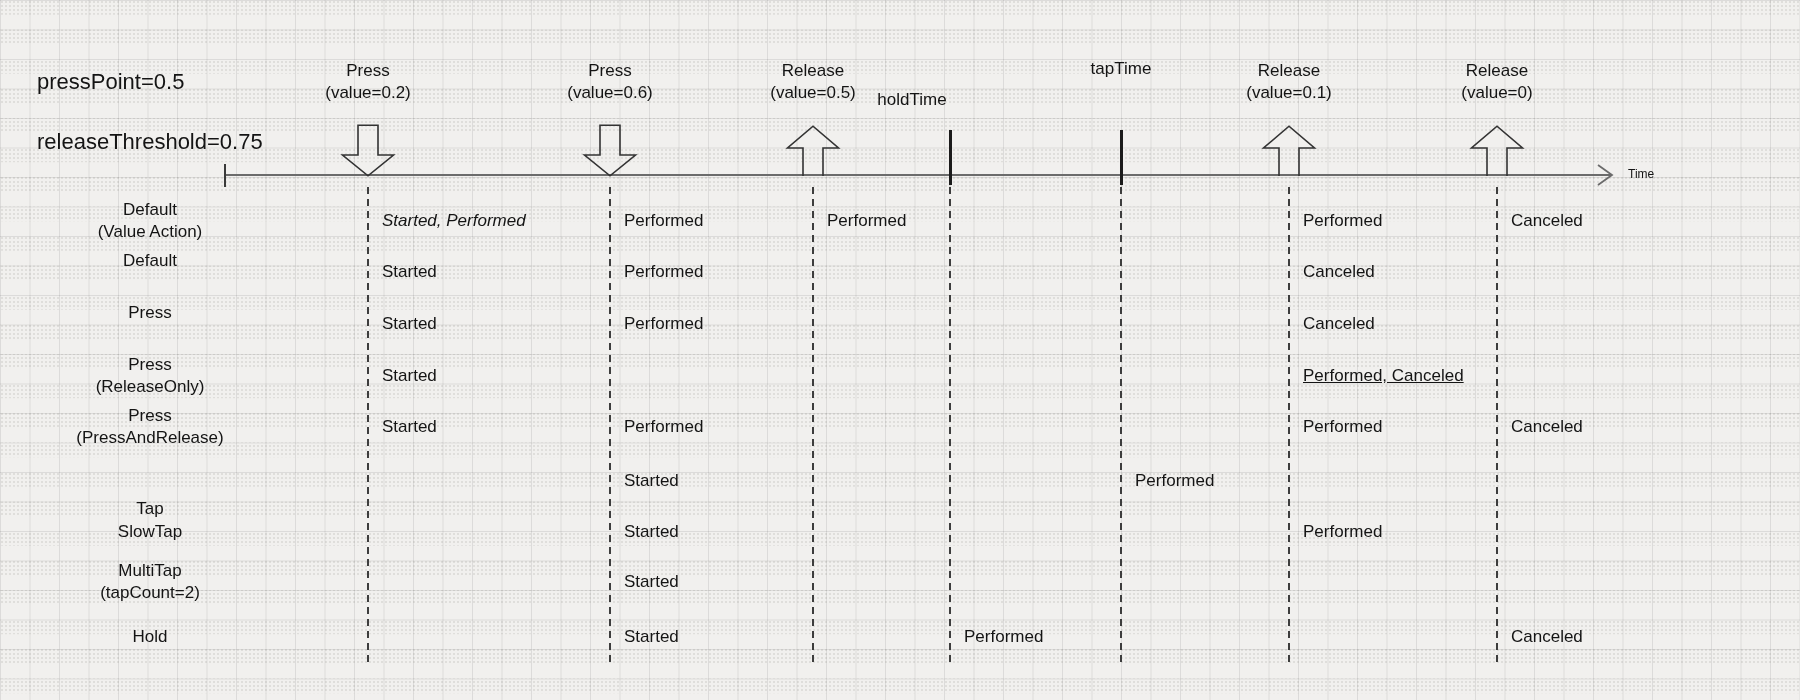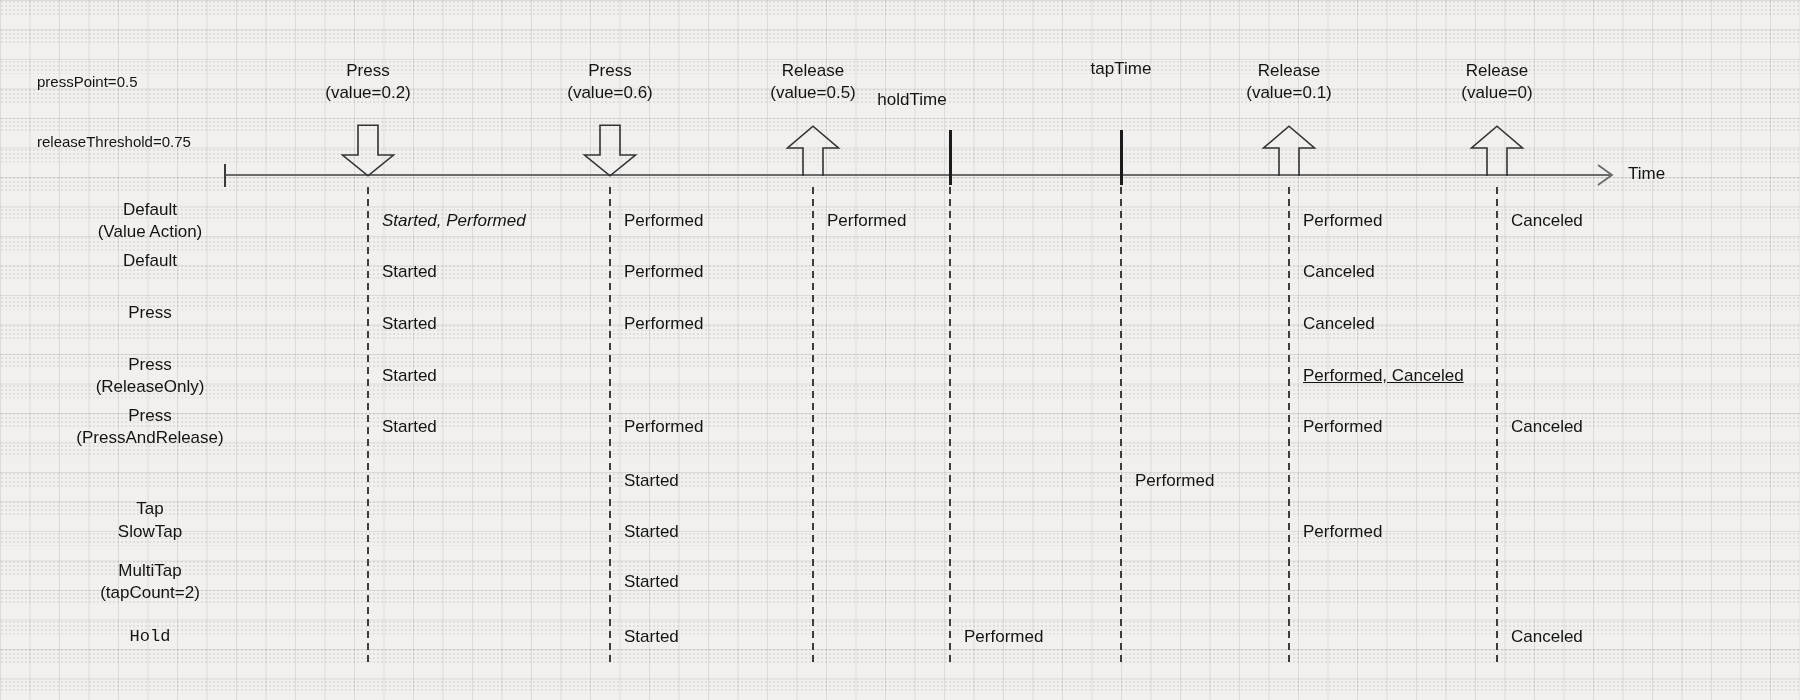--- a/index.html
+++ b/index.html
@@ -14,21 +14,21 @@
     background-image:
       linear-gradient(to right, rgba(0,0,0,0.085) 1px, transparent 1px),
       linear-gradient(to bottom, rgba(0,0,0,0.085) 1px, transparent 1px),
       repeating-linear-gradient(to bottom, rgba(241,240,238,0) 0 15px, #f1f0ee 15px 29.5px),
       radial-gradient(circle, #dfdedb 0.9px, transparent 1.1px);
     background-size: 29.5px 29.5px, 29.5px 29.5px, 29.5px 29.5px, 4px 4px;
   }
   .abs { position: absolute; }
   .params {
     left: 37px; top: 32px;
-    font-size: 15px; line-height: 20px;
+    font-size: 22px; line-height: 20px;
     white-space: pre;
   }
   .event-label {
     width: 220px;
     margin-left: -110px;
     text-align: center;
     font-size: 17px; line-height: 22px;
     white-space: nowrap;
   }
   .row-label {
@@ -41,21 +41,21 @@
     margin-top: -10px;
     white-space: nowrap;
   }
   .timeline-line { height: 2px; background: #6b6b6b; }
   .start-tick { width: 2px; background: #3a3a3a; }
   .time-tick { width: 3px; background: #1b1b1b; }
   .dash-line {
     width: 2px;
     background: repeating-linear-gradient(to bottom, #3d3d3d 0 7px, transparent 7px 12px);
   }
-  .time-label { font-size: 17px; line-height: 22px; }
+  .time-label { font-size: 12px; line-height: 22px; }
   svg { display: block; overflow: visible; }
 </style>
 </head>
 <body>
 
 <div id="canvas">
 
   <div class="abs params">
     <div>pressPoint=0.5</div>
     <div>releaseThreshold=0.75</div>
@@ -174,20 +174,20 @@
       <div class="abs row-label" style="top: 521px;">
         <div>SlowTap</div>
       </div>
       <div class="abs cell-text" style="left: 624px; top: 532px;">Started</div>
       <div class="abs cell-text" style="left: 1303px; top: 532px;">Performed</div>
       <div class="abs row-label" style="top: 560px;">
         <div>MultiTap</div>
         <div>(tapCount=2)</div>
       </div>
       <div class="abs cell-text" style="left: 624px; top: 582px;">Started</div>
-      <div class="abs row-label" style="top: 626px; font-family: Liberation Mono, monospace;">
+      <div class="abs row-label" style="top: 626px;">
         <div>Hold</div>
       </div>
       <div class="abs cell-text" style="left: 624px; top: 637px;">Started</div>
       <div class="abs cell-text" style="left: 964px; top: 637px;">Performed</div>
       <div class="abs cell-text" style="left: 1511px; top: 637px;">Canceled</div>
     </div>
 </div>
 
 </body></html>

